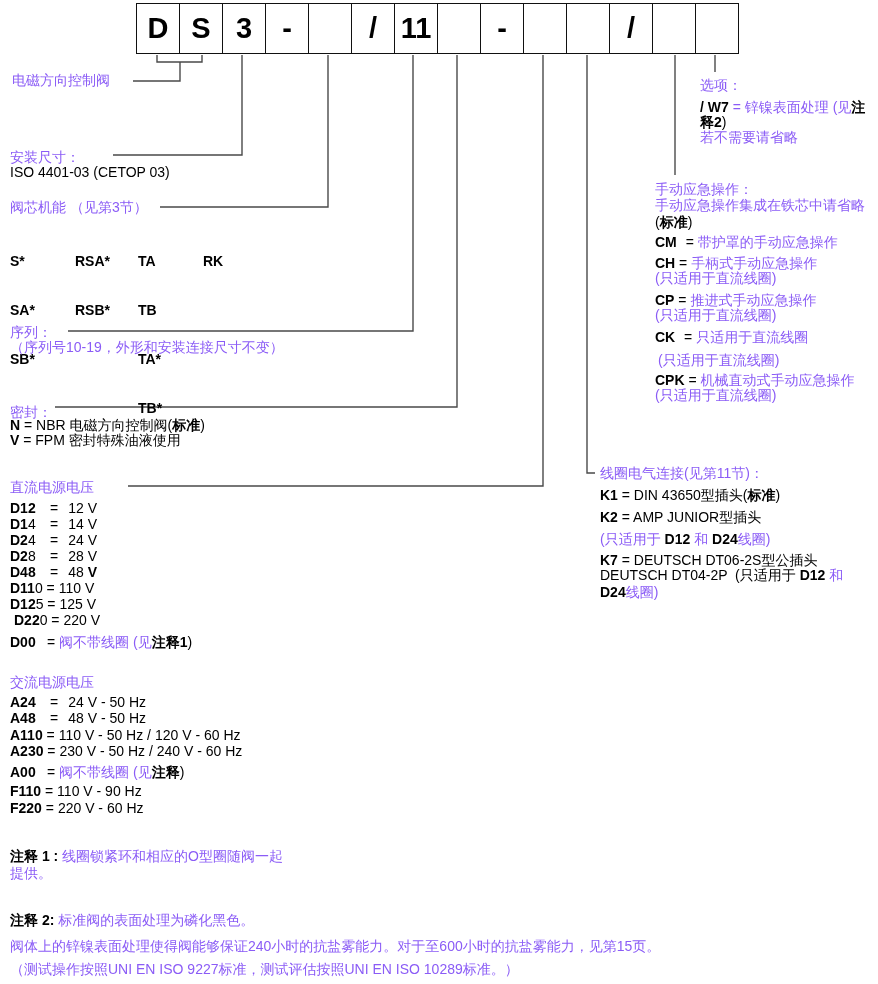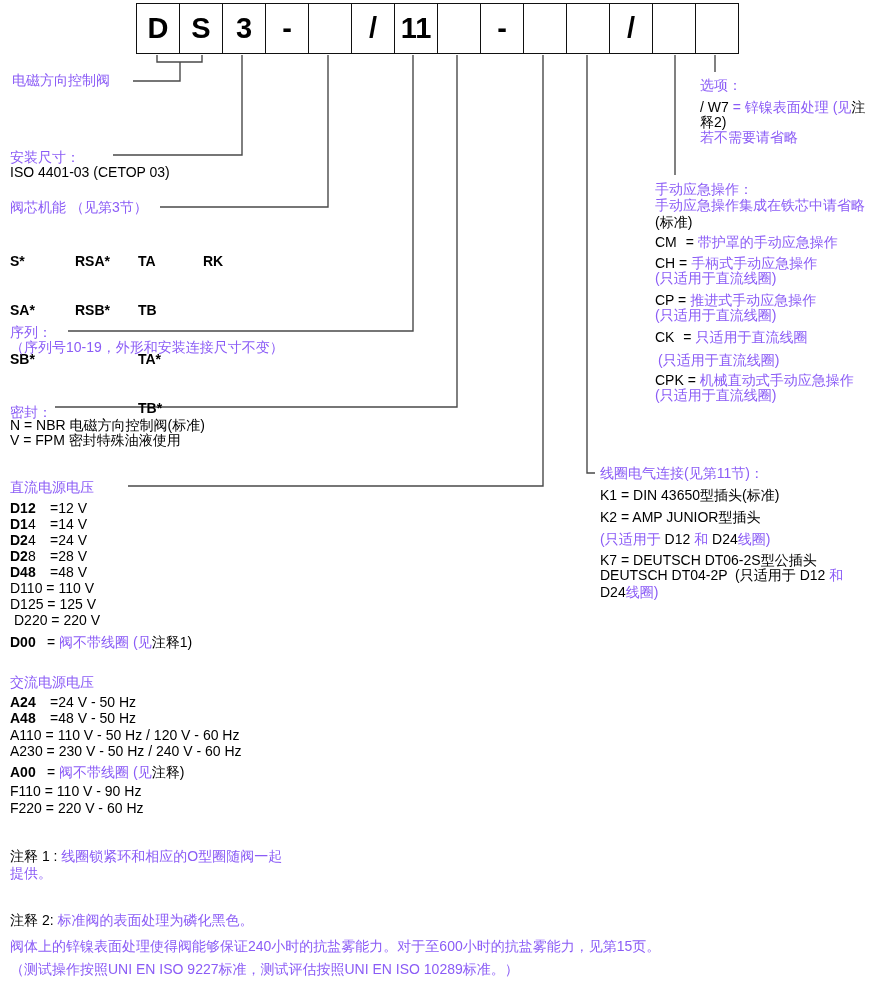--- a/index.html
+++ b/index.html
@@ -3,38 +3,38 @@
 <meta charset="utf-8">
 <style>
   html, body { margin:0; padding:0; }
   body {
     width:878px; height:984px; position:relative; overflow:hidden;
     background:#ffffff; color:#000;
     font-family:"Liberation Sans", "DejaVu Sans", sans-serif;
     font-size:14px;
   }
   .t { position:absolute; white-space:pre; line-height:16px; }
-  .b { font-weight:normal; }
+  .b { font-weight:bold; }
   .cn { color:#8b5cf6; }
   .codebar {
     position:absolute; left:136px; top:3px; display:flex;
     border-left:1.5px solid #111;
   }
   .box {
     box-sizing:border-box; width:43px; height:51px;
     border-top:1.5px solid #111; border-bottom:1.5px solid #111; border-right:1.5px solid #111;
     display:flex; align-items:center; justify-content:center;
     font-weight:bold; font-size:29px; line-height:1;
   }
   svg.lines { position:absolute; left:0; top:0; pointer-events:none; }
   .col { position:absolute; line-height:16.4px; font-weight:bold; white-space:pre; }
   .col span { display:block; }
   .code40 { display:inline-block; width:40px; font-weight:bold; }
   .code37 { display:inline-block; width:37px; font-weight:bold; }
-  .val-gap { }
+  .val-gap { margin-left:10px; }
   .wide { margin-right:5px; }
 </style>
 </head>
 <body>
 
 <div class="codebar">
   <div class="box">D</div>
   <div class="box">S</div>
   <div class="box">3</div>
   <div class="box">-</div>

